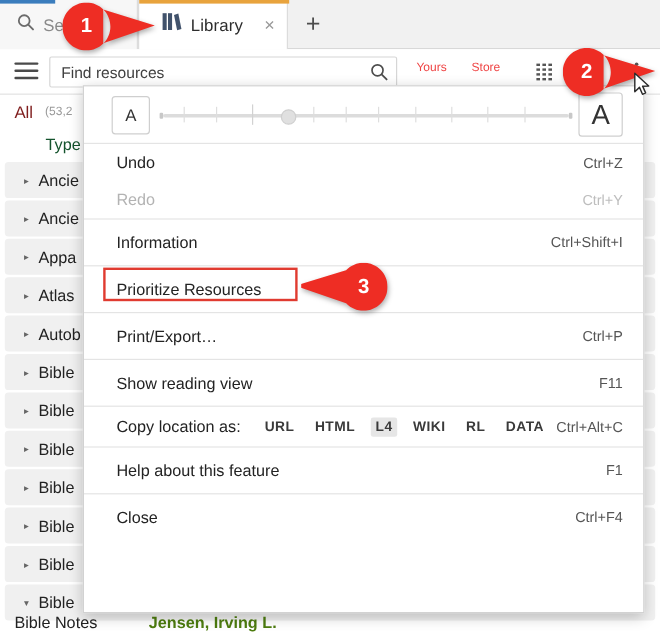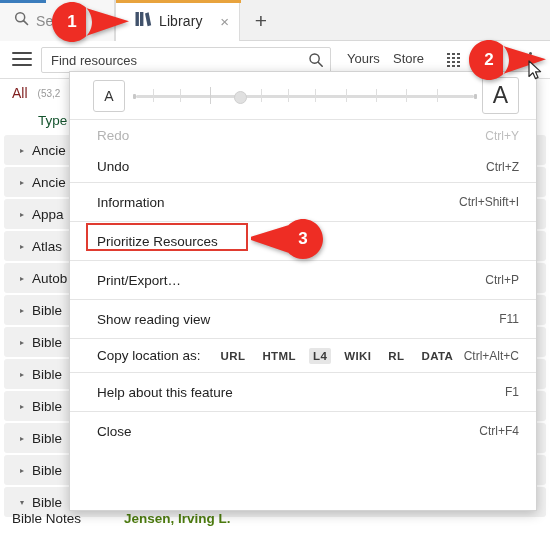--- a/index.html
+++ b/index.html
@@ -108,21 +108,21 @@
     background: #fff;
     box-sizing: border-box;
   }
   .searchbox .ph {
     position: absolute; left: 9px; top: 5px;
     font-size: 13px; color: #404040;
   }
   .searchbox .mag { position: absolute; right: 6px; top: 4px; }
   .tb-text {
     position: absolute; top: 10px;
-    font-size: 13px; color: #404040;
+    font-size: 10px; color: #ef4444;
   }
   .tb-yours { left: 347px; }
   .tb-store { left: 393px; }
   .tb-yours-bg {
     position: absolute; left: 337px; top: 41px;
     width: 45px; height: 38px;
     background: #f0f0f0;
   }
   .grid-icon {
     position: absolute; left: 447px; top: 12px;
@@ -461,27 +461,27 @@
         <div class="tick" style="left:62%"></div>
         <div class="tick" style="left:71%"></div>
         <div class="tick" style="left:80%"></div>
         <div class="tick" style="left:89%"></div>
         <div class="thumb" style="left:29%"></div>
       </div>
       <div class="abtn abtn-big">A</div>
     </div>
 
     <div class="mgroup">
+      <div class="mitem">
+        <span class="lbl">Undo</span>
+        <span class="acc">Ctrl+Z</span>
+      </div>
       <div class="mitem disabled">
         <span class="lbl">Redo</span>
         <span class="acc">Ctrl+Y</span>
-      </div>
-      <div class="mitem">
-        <span class="lbl">Undo</span>
-        <span class="acc">Ctrl+Z</span>
       </div>
     </div>
 
     <div class="mgroup">
       <div class="mitem tall">
         <span class="lbl">Information</span>
         <span class="acc">Ctrl+Shift+I</span>
       </div>
     </div>
 

